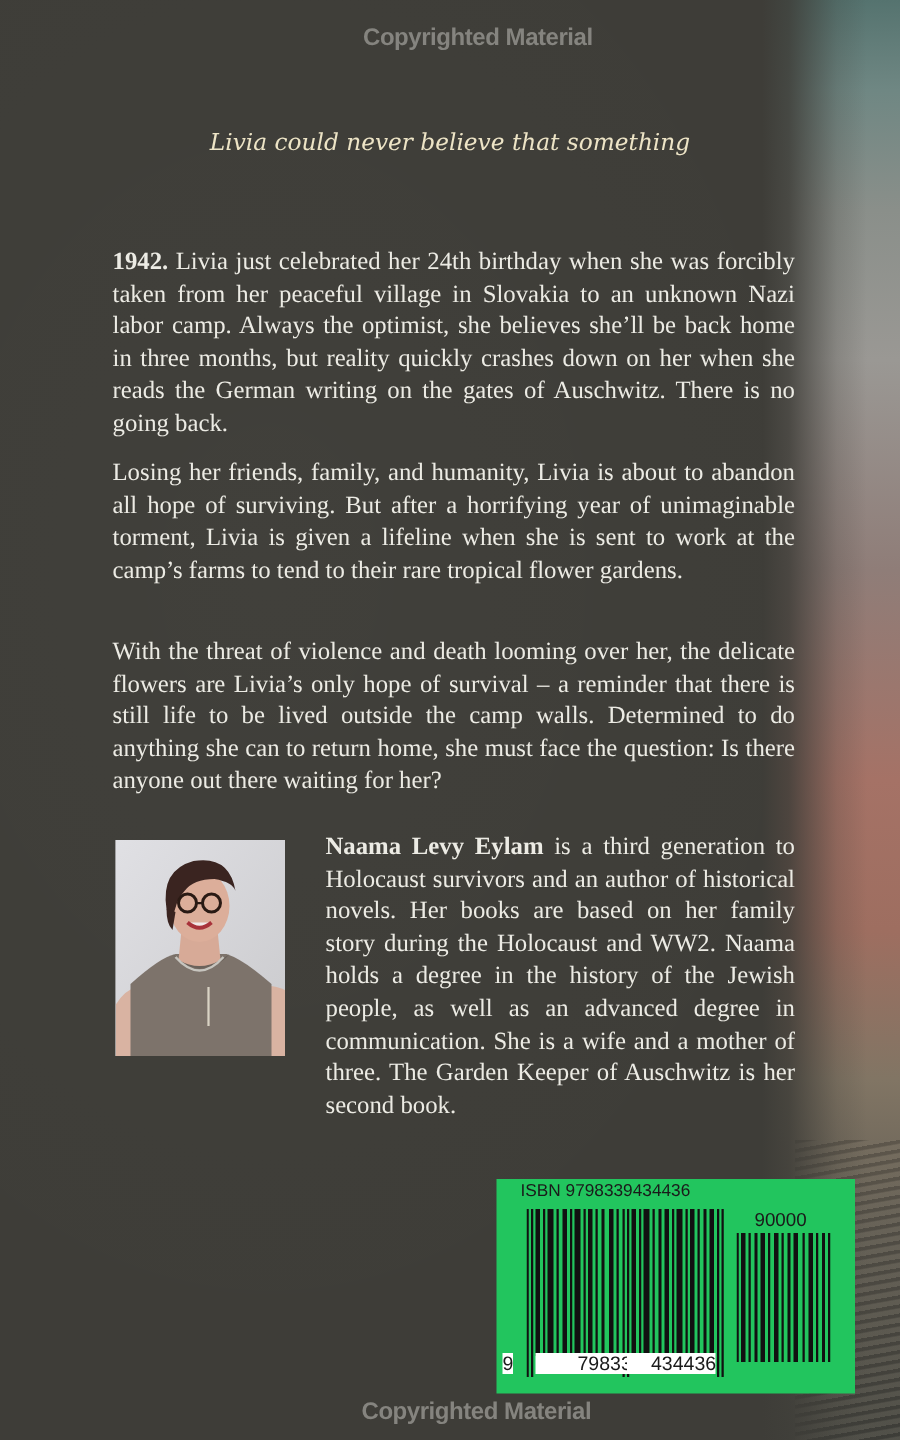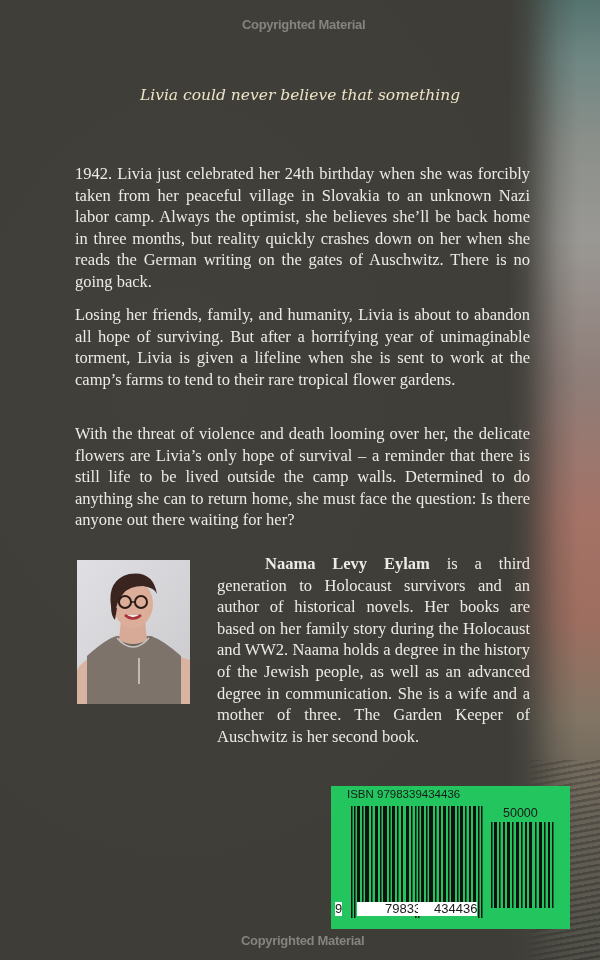--- a/index.html
+++ b/index.html
@@ -50,21 +50,21 @@
       right: 0; top: 760px;
       width: 70px; height: 200px;
       background:
         repeating-linear-gradient(170deg, rgba(20,20,18,0.35) 0px, rgba(20,20,18,0.35) 2px, rgba(120,115,100,0.2) 3px, rgba(120,115,100,0.2) 6px);
       opacity: 0.7;
     }
     .watermark {
       position: absolute;
       font-family: "Liberation Sans", sans-serif;
       font-weight: bold;
-      font-size: 13px;
+      font-size: 16px;
       color: #85847f;
       letter-spacing: -0.3px;
     }
     .watermark.top {
       left: 242px; top: 17px;
     }
     .watermark.bottom {
       left: 241px; top: 933px;
     }
     .tagline {
@@ -86,41 +86,41 @@
       font-family: "Liberation Serif", "DejaVu Serif", serif;
       font-size: 16.5px;
       line-height: 21.6px;
       color: #ecebe4;
       text-align: justify;
       margin: 0;
     }
     .p1 { top: 163px; }
     .p2 { top: 304px; }
     .p3 { top: 423px; }
-    .body-text b { font-weight: normal; }
+    .body-text b { font-weight: bold; }
     .author-photo {
       position: absolute;
       left: 77px; top: 560px;
       width: 113px; height: 144px;
       background: linear-gradient(to bottom, #dcdbdf, #cfcfd3);
       overflow: hidden;
     }
     .author-photo svg { display: block; }
     .bio {
       position: absolute;
       left: 217px; top: 553px;
       width: 313px;
       font-family: "Liberation Serif", "DejaVu Serif", serif;
       font-size: 16.5px;
       line-height: 21.6px;
       color: #ecebe4;
       text-align: justify;
       margin: 0;
     }
-    .bio b { font-weight: bold; margin-left: 48px; }
+    .bio b { font-weight: bold; }
     .barcode-box {
       position: absolute;
       left: 331px; top: 786px;
       width: 239px; height: 143px;
       background: #22c55e;
     }
     .isbn-label {
       position: absolute;
       left: 16px; top: 2px;
       font-family: "Liberation Sans", sans-serif;
@@ -208,21 +208,21 @@
     <line x1="54" y1="42" x2="58" y2="42" stroke="#2a1a14" stroke-width="1.5"></line>
 
     <path d="M48 55 Q56 62 64 55" stroke="#a8323a" stroke-width="2.5" fill="#f0e8e8"></path>
   </svg>
 </div>
 
 <p class="bio"><b>Naama Levy Eylam</b><span> is a third generation to Holocaust survivors and an author of historical novels. Her books are based on her family story during the Holocaust and WW2. Naama holds a degree in the history of the Jewish people, as well as an advanced degree in communication. She is a wife and a mother of three. The Garden Keeper of Auschwitz is her second book.</span></p>
 
 <div class="barcode-box">
   <div class="isbn-label">ISBN 9798339434436</div>
-  <div class="price-code">50000</div>
+  <div class="price-code">90000</div>
   <svg class="bars" width="136" height="114" viewBox="0 0 136 114">
     <g fill="#111">
       <rect x="0" y="0" width="1.5" height="112"></rect>
       <rect x="3" y="0" width="1.5" height="112"></rect>
       <rect x="6" y="0" width="3" height="98"></rect>
       <rect x="11" y="0" width="1.5" height="98"></rect>
       <rect x="14" y="0" width="4" height="98"></rect>
       <rect x="20" y="0" width="1.5" height="98"></rect>
       <rect x="24" y="0" width="3" height="98"></rect>
       <rect x="29" y="0" width="1.5" height="98"></rect>

